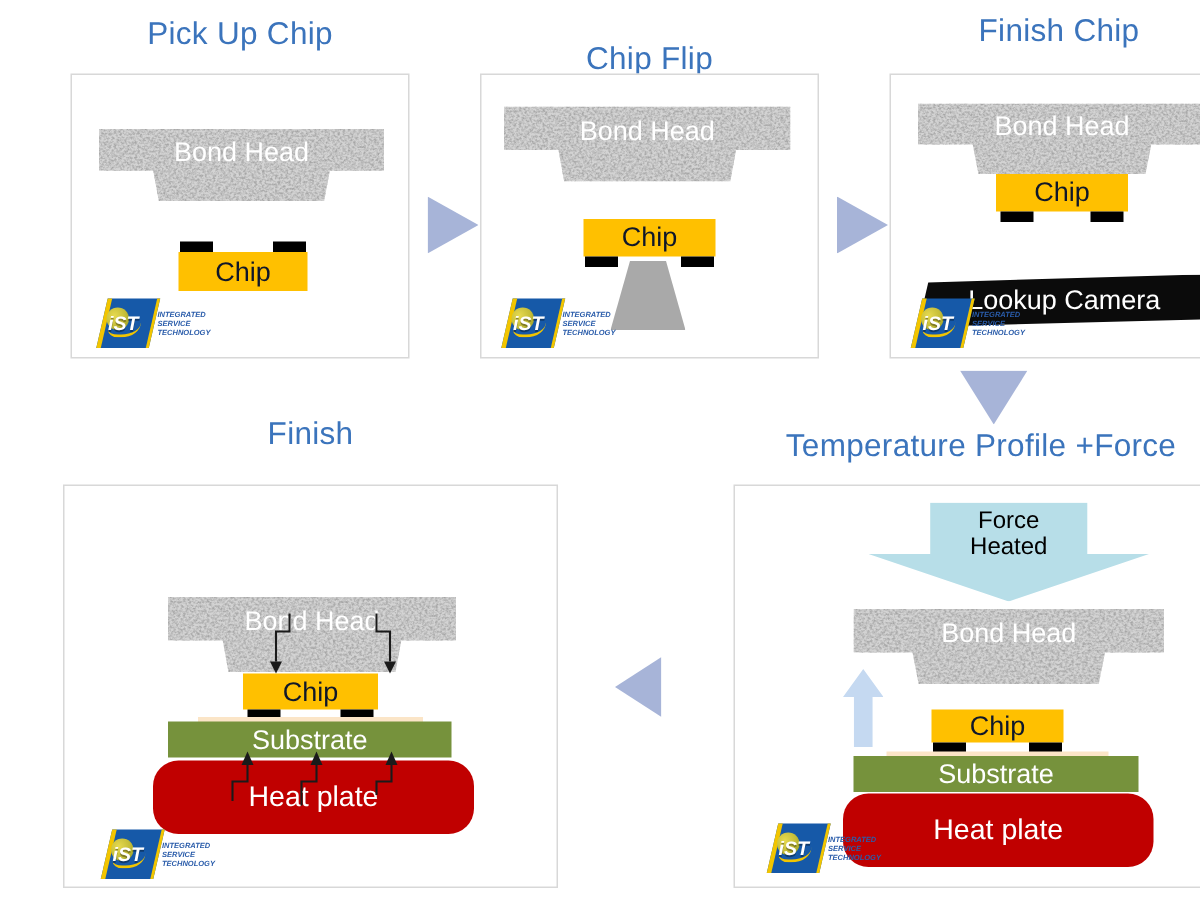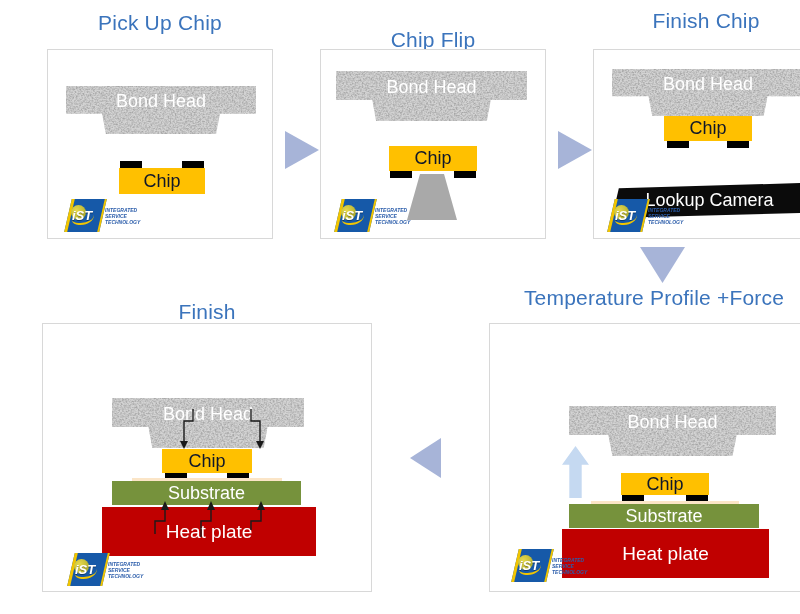--- a/index.html
+++ b/index.html
@@ -39,21 +39,21 @@
     clip-path:polygon(3.5% 15%,97.5% 0,100% 85%,0 100%);
     display:flex; align-items:center; justify-content:center; font-size:18px;
   }
 
   .substrate {
     position:absolute; background:#76923c; color:#ffffff;
     display:flex; align-items:center; justify-content:center; font-size:18px;
   }
   .heatplate {
     position:absolute; background:#c00000; color:#fff;
-    display:flex; align-items:center; justify-content:center; font-size:19px;
+    display:flex; align-items:center; justify-content:center; font-size:19px;border-radius:17px;
   }
   .strip { position:absolute; background:#fbe5c7; }
 
   .force-arrow {
     position:absolute; background:#b7dee8; color:#000;
     clip-path:polygon(22% 0,78% 0,78% 52%,100% 52%,50% 100%,0 52%,22% 52%);
     text-align:center; font-size:16px; line-height:17px; padding-top:4px; box-sizing:border-box;
   }
   .lift-arrow {
     position:absolute; background:#c5d9f1;
@@ -102,21 +102,21 @@
                   0 0 0 0 0.38
                   0 0 0 2.2 -0.78" result="sp"></feColorMatrix>
         <feComposite in="sp" in2="SourceAlpha" operator="in"></feComposite>
       </filter>
     </defs>
   </svg>
 
   <div class="title" style="left:14px; top:11px; width:226px;">Pick Up Chip</div>
   <div class="title" style="left:287px; top:28px; width:226px;">Chip Flip</div>
   <div class="title" style="left:560px; top:9px; width:226px;">Finish Chip</div>
-  <div class="title" style="left:9px; top:300px; width:330px;">Finish</div>
+  <div class="title" style="left:9px; top:278px; width:330px;">Finish</div>
   <div class="title" style="left:456px; top:286px; width:330px;">Temperature Profile +Force</div>
 
   <div class="flow-arrow fa-right" style="left:252px; top:131px; width:34px; height:38px;"></div>
   <div class="flow-arrow fa-right" style="left:525px; top:131px; width:34px; height:38px;"></div>
   <div class="flow-arrow fa-down" style="left:607px; top:247px; width:45px; height:36px;"></div>
   <div class="flow-arrow fa-left" style="left:377px; top:438px; width:31px; height:40px;"></div>
 
   <div class="panel" style="left:14px; top:49px; width:226px; height:190px;">
     <div class="bondhead" style="left:18px; top:36px; width:190px; height:48px;">
       <svg viewBox="0 0 200 50" preserveAspectRatio="none">
@@ -190,20 +190,24 @@
       <div class="ist-word">iST</div>
       <div class="ist-lines">
         <div>INTEGRATED</div>
         <div>SERVICE</div>
         <div>TECHNOLOGY</div>
       </div>
     </div>
   </div>
 
   <div class="panel" style="left:456px; top:323px; width:330px; height:269px;">
+    <div class="force-arrow" style="left:89px; top:11px; width:187px; height:66px;">
+      <div>Force</div>
+      <div>Heated</div>
+    </div>
     <div class="bondhead" style="left:79px; top:82px; width:207px; height:50px;">
       <svg viewBox="0 0 200 50" preserveAspectRatio="none">
         <polygon points="0,0 200,0 200,29 162,29 158,50 42,50 38,29 0,29" fill="#d3d3d3"></polygon>
         <polygon points="0,0 200,0 200,29 162,29 158,50 42,50 38,29 0,29" fill="#8e8e8e" filter="url(#granite)"></polygon>
       </svg>
       <div class="bondhead-label">Bond Head</div>
     </div>
     <div class="lift-arrow" style="left:72px; top:122px; width:27px; height:52px;"></div>
     <div class="chip pads-bottom" style="left:131px; top:149px; width:88px; height:22px;">
       <span class="pad pad-l"></span>

